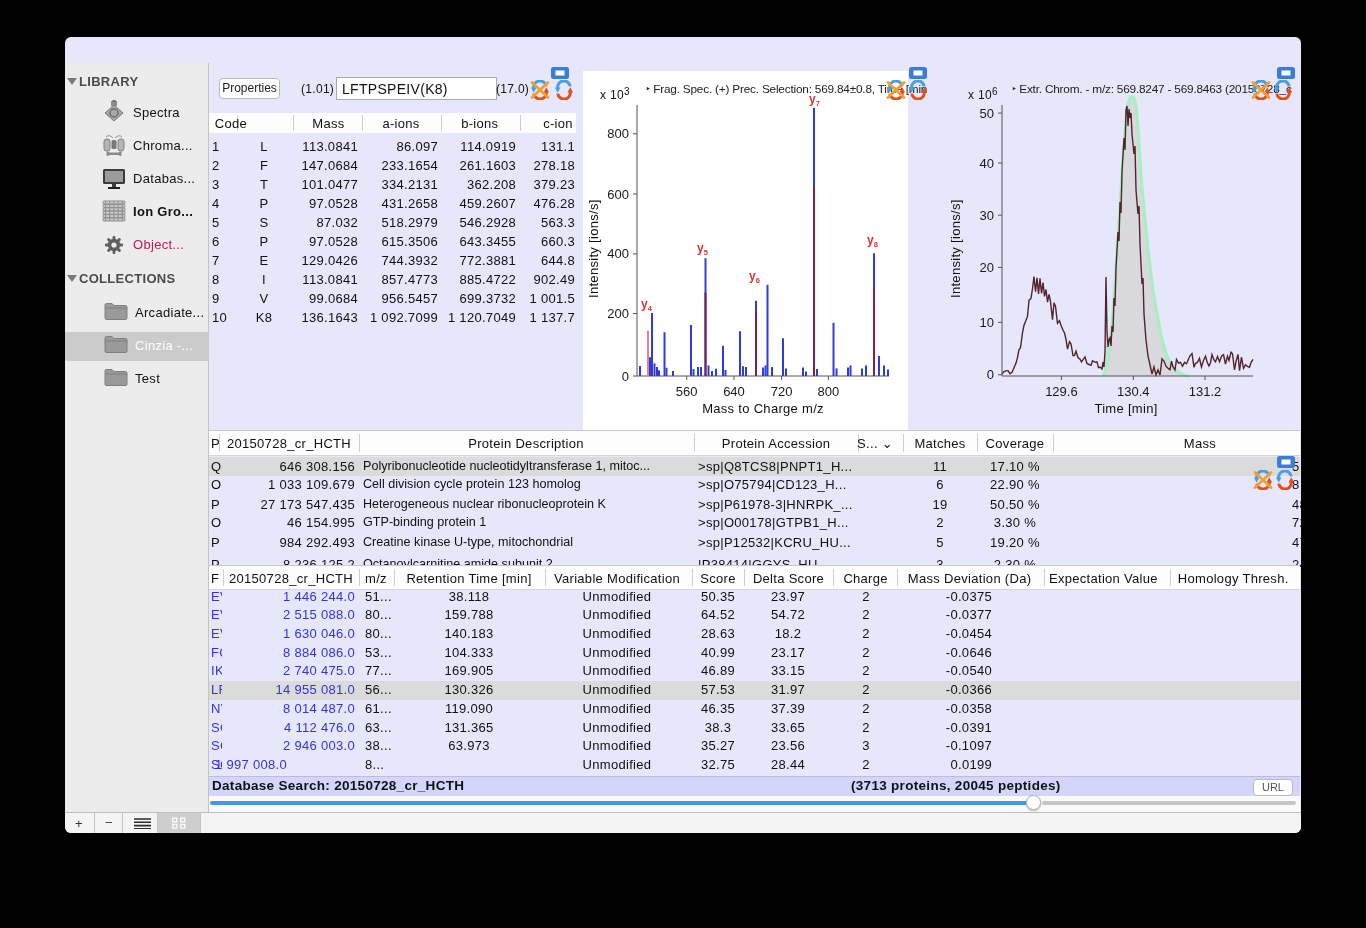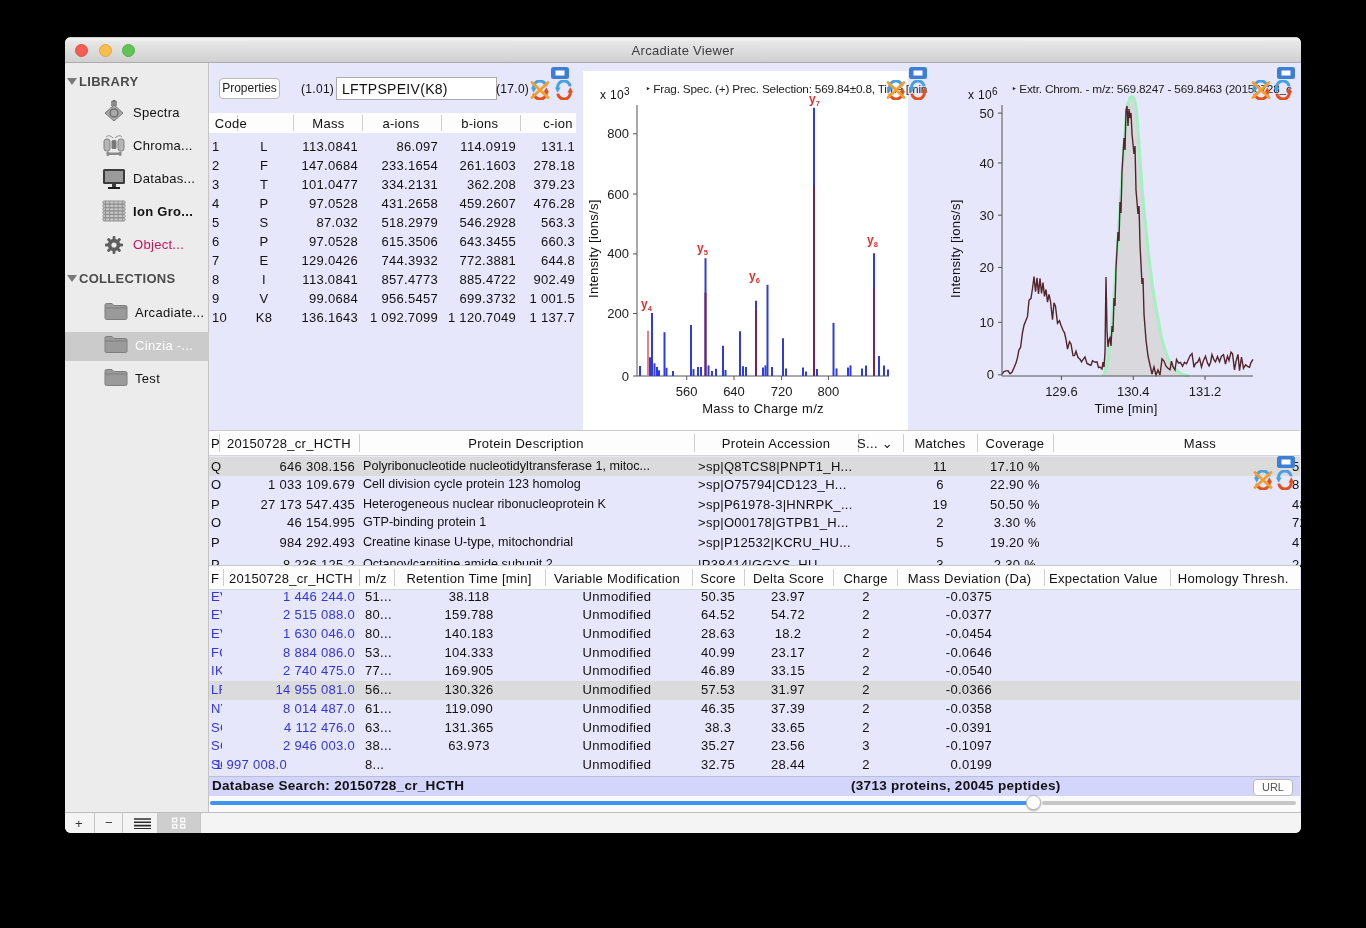--- a/index.html
+++ b/index.html
@@ -8,26 +8,20 @@
 .tl { position:absolute; top:7px; width:13px; height:13px; border-radius:50%; }
 .sidebar { position:absolute; left:0; top:26px; width:144px; height:749px; background:#ececec; border-right:1px solid #c4c4c4; }
 .bottombar { position:absolute; left:0; top:775px; width:1236px; height:21px; background:#f4f4f4; border-top:1px solid #bdbdbd; }
 .hdrw { background:#fdfdfd; position:absolute; }
 .colsep { position:absolute; width:1px; background:#cfcfcf; }
 .btn { position:absolute; background:#fff; border:1px solid #b9b9b9; border-radius:4px; font-size:12px; color:#222; text-align:center; }
 svg { position:absolute; }
 .bluetxt { color:#3434dc; }
 </style></head><body>
 <div class="win">
-<div class="titlebar">
-<div class="tl" style="left:10px;background:#f25d54;border:0.5px solid #dd4f46;"></div>
-<div class="tl" style="left:34px;background:#f6be4f;border:0.5px solid #e0a93e;"></div>
-<div class="tl" style="left:57px;background:#61c454;border:0.5px solid #52ad46;"></div>
-<div class="t" style="left:0;top:6px;width:1236px;text-align:center;color:#3c3c3c;">Arcadiate Viewer</div>
-</div>
 <div class="sidebar"></div>
 <svg style="left:2px;top:40px" width="10" height="9" viewBox="0 0 10 9">
       <path d="M0 1 L10 1 L5 8 Z" fill="#7a7a7a"></path>
     </svg>
 <div class="t" style="left:14px;top:37px;font-weight:bold;color:#4b4b4b;">LIBRARY</div>
 <svg style="left:2px;top:237px" width="10" height="9" viewBox="0 0 10 9">
       <path d="M0 1 L10 1 L5 8 Z" fill="#7a7a7a"></path>
     </svg>
 <div class="t" style="left:14px;top:234px;font-weight:bold;color:#4b4b4b;">COLLECTIONS</div>
 <div style="position:absolute;left:0;top:295px;width:144px;height:29px;background:#cbcbcb;"></div>

